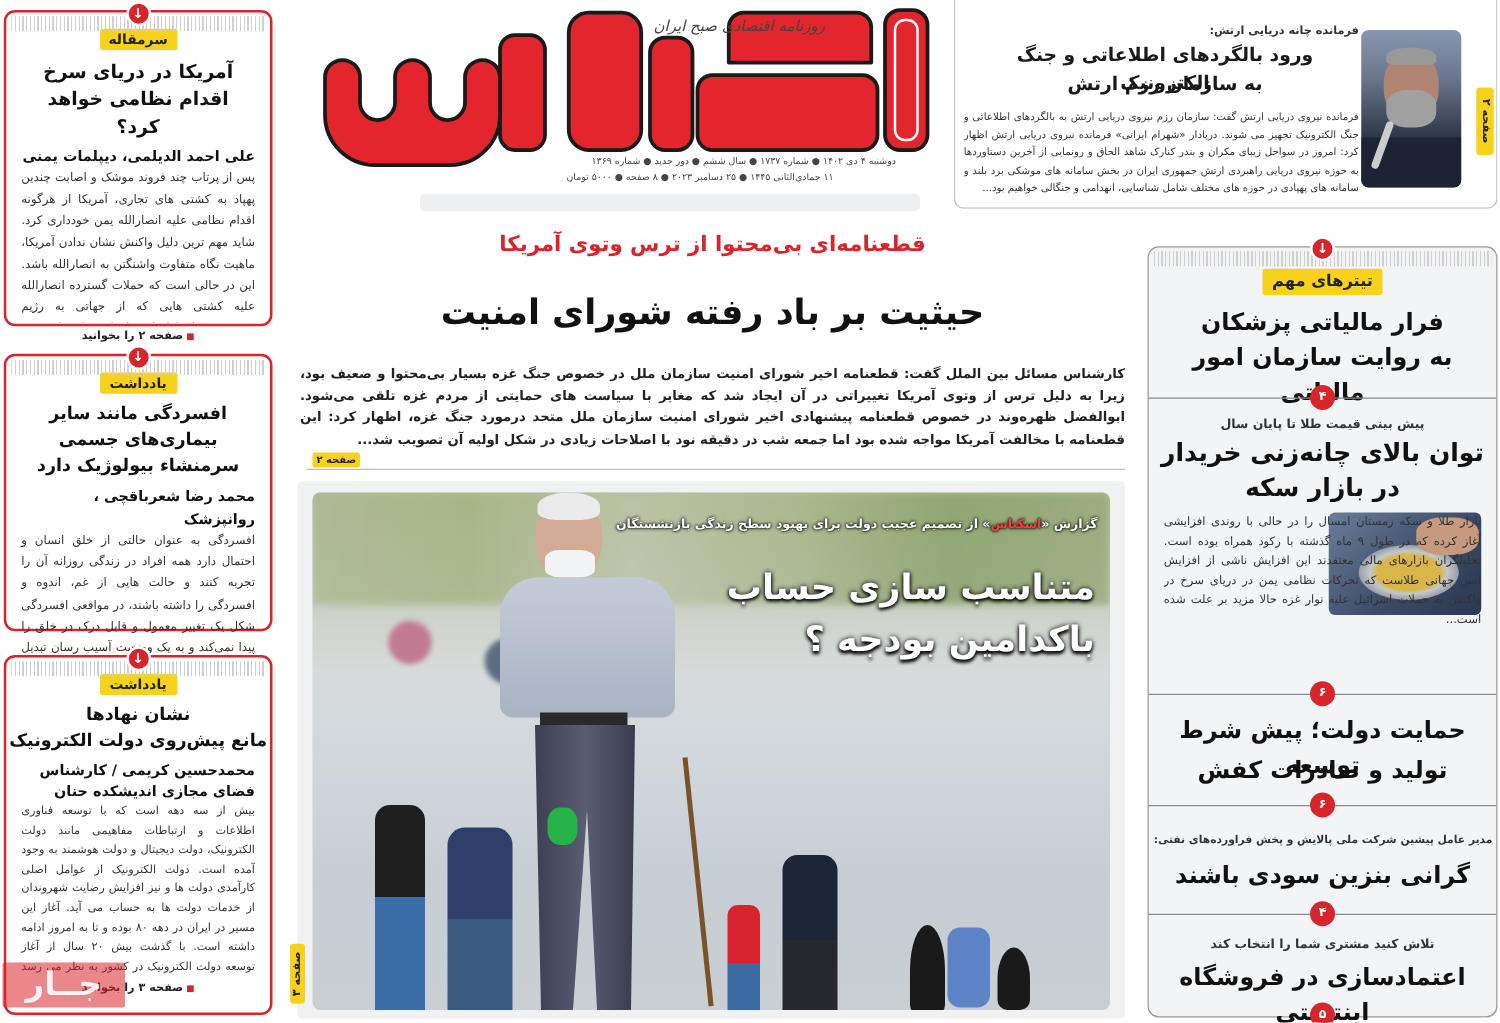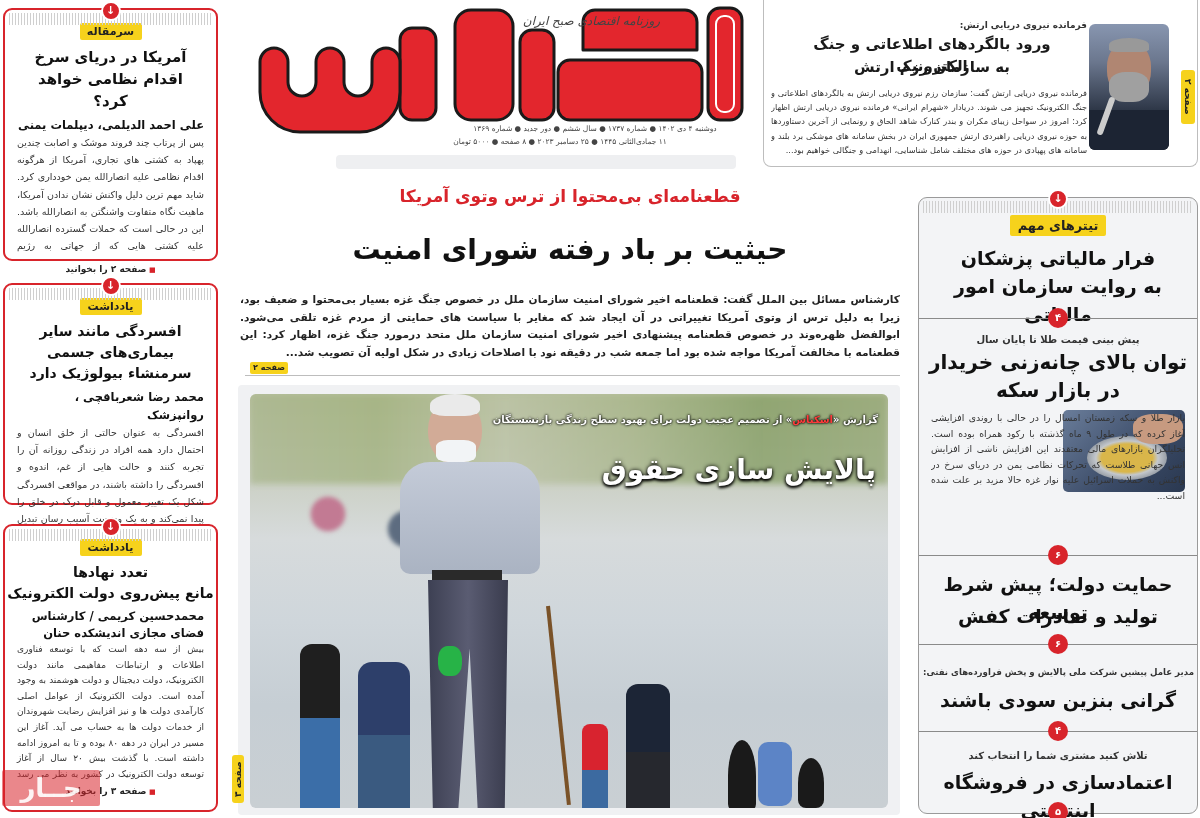--- a/index.html
+++ b/index.html
@@ -42,21 +42,21 @@
   <div class="h-side" style="padding:6px 18px 4px;font-size:14px;line-height:21px;">افسردگی مانند سایر بیماری‌های جسمی سرمنشاء بیولوژیک دارد</div>
   <div class="author">محمد رضا شعرباقچی ، روانپزشک</div>
   <div class="body-txt" style="height:104px;overflow:hidden;font-size:9.5px;line-height:17.2px;">افسردگی به عنوان حالتی از خلق انسان و احتمال دارد همه افراد در زندگی روزانه آن را تجربه کنند و حالت هایی از غم، اندوه و افسردگی را داشته باشند، در مواقعی افسردگی شکل یک تغییر معمول و قابل درک در خلق را پیدا نمی‌کند و به یک وضعیت آسیب رسان تبدیل می‌شود...</div>
   <div class="more">صفحه ۴ را بخوانید</div>
 </div>
 
 <div class="box" style="left:3px;top:524px;width:215px;height:288px;">
   <div class="hatch"></div>
   <div class="pin">↓</div>
   <span class="tag" style="width:62px;margin-top:13px;">یادداشت</span>
-  <div class="h-side" style="padding-top:6px;font-size:14px;line-height:21px;">تعدد نهادها</div>
+  <div class="h-side" style="padding-top:6px;font-size:14px;line-height:21px;">نشان نهادها</div>
   <div class="h-side" style="font-size:14px;line-height:21px;padding-bottom:4px;">مانع پیش‌روی دولت الکترونیک</div>
   <div class="author" style="line-height:17px;">محمدحسین کریمی / کارشناس فضای مجازی اندیشکده حنان</div>
   <div class="body-txt" style="height:140px;overflow:hidden;font-size:9px;line-height:15.6px;">بیش از سه دهه است که با توسعه فناوری اطلاعات و ارتباطات مفاهیمی مانند دولت الکترونیک، دولت دیجیتال و دولت هوشمند به وجود آمده است. دولت الکترونیک از عوامل اصلی کارآمدی دولت ها و نیز افزایش رضایت شهروندان از خدمات دولت ها به حساب می آید. آغاز این مسیر در ایران در دهه ۸۰ بوده و تا به امروز ادامه داشته است. با گذشت بیش ۲۰ سال از آغاز توسعه دولت الکترونیک در کشور به نظر می رسد یکی از چالش های اصلی این مسیر وجود دستگاه های متولی متعدد در این حوزه باشد...</div>
   <div class="more" style="margin-top:4px;">صفحه ۳ را بخوانید</div>
 </div>
 
 <div class="abs" style="left:2px;top:770px;width:98px;height:36px;background:rgba(216,36,43,0.55);border-radius:2px;color:rgba(255,255,255,0.9);font-size:26px;font-weight:bold;line-height:36px;text-align:center;">
   <span>جــار</span>
 </div>
 
@@ -76,21 +76,21 @@
       <rect x="476" y="16" width="18" height="96" rx="8" fill="none" stroke="#fff" stroke-width="2"></rect>
     </g>
   </svg>
   <div class="abs" style="right:100px;top:14px;font-size:12px;font-style:italic;color:#444;font-family:'DejaVu Serif',serif;">روزنامه اقتصادی صبح ایران</div>
 </div>
 <div class="abs" style="left:430px;top:124px;width:330px;font-size:7.5px;color:#444;text-align:center;">دوشنبه ۴ دی ۱۴۰۲ ● شماره ۱۷۳۷ ● سال ششم ● دور جدید ● شماره ۱۳۶۹</div>
 <div class="abs" style="left:430px;top:137px;width:260px;font-size:7.5px;color:#444;text-align:center;">۱۱ جمادی‌الثانی ۱۴۴۵ ● ۲۵ دسامبر ۲۰۲۳ ● ۸ صفحه ● ۵۰۰۰ تومان</div>
 <div class="abs" style="left:336px;top:155px;width:400px;height:14px;background:#eeeff1;border-radius:4px;"></div>
 
 <div class="abs" style="left:763px;top:0;width:435px;height:167px;border:1px solid #bdbdbd;border-top:none;border-radius:0 0 8px 8px;">
-  <div class="abs" style="right:110px;top:20px;font-size:9px;font-weight:bold;color:#333;">فرمانده نیروی دریایی ارتش:</div>
+  <div class="abs" style="right:110px;top:20px;font-size:9px;font-weight:bold;color:#333;">فرمانده چانه دریایی ارتش:</div>
   <div class="abs" style="right:110px;top:33px;width:310px;text-align:center;font-size:15px;font-weight:bold;line-height:22px;">ورود بالگردهای اطلاعاتی و جنگ الکترونیک</div>
   <div class="abs" style="right:110px;top:56px;width:310px;text-align:center;font-size:15px;font-weight:bold;line-height:22px;">به سازمان رزم ارتش</div>
   <div class="abs" style="right:110px;top:86px;width:316px;height:72px;overflow:hidden;font-size:8.2px;line-height:14.2px;color:#333;text-align:justify;">فرمانده نیروی دریایی ارتش گفت: سازمان رزم نیروی دریایی ارتش به بالگردهای اطلاعاتی و جنگ الکترونیک تجهیز می شوند. دریادار «شهرام ایرانی» فرمانده نیروی دریایی ارتش اظهار کرد: امروز در سواحل زیبای مکران و بندر کنارک شاهد الحاق و رونمایی از آخرین دستاوردها به حوزه نیروی دریایی راهبردی ارتش جمهوری ایران در بخش سامانه های موشکی برد بلند و سامانه های پهپادی در حوزه های مختلف شامل شناسایی، انهدامی و جنگالی خواهیم بود...</div>
   <div class="abs" style="right:28px;top:24px;width:80px;height:126px;border-radius:6px;background:linear-gradient(180deg,#8896b0 0%,#6b778e 30%,#2b3444 70%,#1d2533 100%);overflow:hidden;">
     <div style="position:absolute;left:18px;top:18px;width:44px;height:54px;border-radius:45%;background:#b08672;"></div>
     <div style="position:absolute;left:20px;top:48px;width:40px;height:30px;border-radius:40%;background:#a0a0a0;"></div>
     <div style="position:absolute;left:20px;top:14px;width:40px;height:14px;border-radius:50% 50% 20% 20%;background:#999;"></div>
     <div style="position:absolute;left:0;top:86px;width:80px;height:40px;background:#1c2433;"></div>
     <div style="position:absolute;left:14px;top:72px;width:6px;height:40px;background:#ccc;transform:rotate(20deg);border-radius:3px;"></div>
   </div>
@@ -121,21 +121,22 @@
   <div style="position:absolute;left:108px;top:268px;width:52px;height:146px;background:linear-gradient(180deg,#2d3f6a 0 50%,#3a5a80 50% 100%);border-radius:14px 14px 0 0;filter:blur(.6px);"></div>
   <div style="position:absolute;left:332px;top:330px;width:26px;height:84px;background:linear-gradient(180deg,#d8232f 0 55%,#3c6aa0 55% 100%);border-radius:8px 8px 0 0;filter:blur(.6px);"></div>
   <div style="position:absolute;left:376px;top:290px;width:44px;height:124px;background:linear-gradient(180deg,#1c2536 0 55%,#26282e 55% 100%);border-radius:12px 12px 0 0;filter:blur(.6px);"></div>
   <div style="position:absolute;left:508px;top:348px;width:34px;height:64px;background:#5c84c6;border-radius:10px;filter:blur(.6px);"></div>
   <div style="position:absolute;left:478px;top:346px;width:28px;height:72px;background:#1a1a1a;border-radius:50% 50% 8px 8px;filter:blur(.6px);"></div>
   <div style="position:absolute;left:548px;top:364px;width:26px;height:50px;background:#1a1a1a;border-radius:50% 50% 8px 8px;filter:blur(.6px);"></div>
 
   <div class="abs" style="right:10px;top:20px;font-size:10px;font-weight:bold;color:#fff;text-shadow:0 0 3px #000,0 0 2px #000;">
     <span>گزارش «</span><span style="color:#ff3b3b;">اسکناس</span><span>» از تصمیم عجیب دولت برای بهبود سطح زندگی بازنشستگان</span>
   </div>
-  <div class="abs" style="right:12px;top:56px;font-size:28px;font-weight:bold;color:#fff;text-shadow:0 0 4px #000,0 2px 3px #000;line-height:40px;">پالایش سازی حقوق</div>
+  <div class="abs" style="right:12px;top:56px;font-size:28px;font-weight:bold;color:#fff;text-shadow:0 0 4px #000,0 2px 3px #000;line-height:40px;">متناسب سازی حساب</div>
+  <div class="abs" style="right:12px;top:98px;font-size:28px;font-weight:bold;color:#fff;text-shadow:0 0 4px #000,0 2px 3px #000;line-height:40px;">باکدامین بودجه ؟</div>
 </div>
 <div class="yellow-v" style="left:232px;top:755px;width:12px;height:48px;line-height:12px;transform:rotate(180deg);">صفحه ۳</div>
 
 <div class="box grey" style="left:918px;top:197px;width:280px;height:617px;">
   <div class="hatch"></div>
   <div class="pin">↓</div>
   <span class="tag" style="width:96px;margin-top:17px;font-size:13px;padding:3px 0;">تیترهای مهم</span>
 
   <div class="rt-title" style="margin-top:8px;">فرار مالیاتی پزشکان</div>
   <div class="rt-title">به روایت سازمان امور مالیاتی</div>

